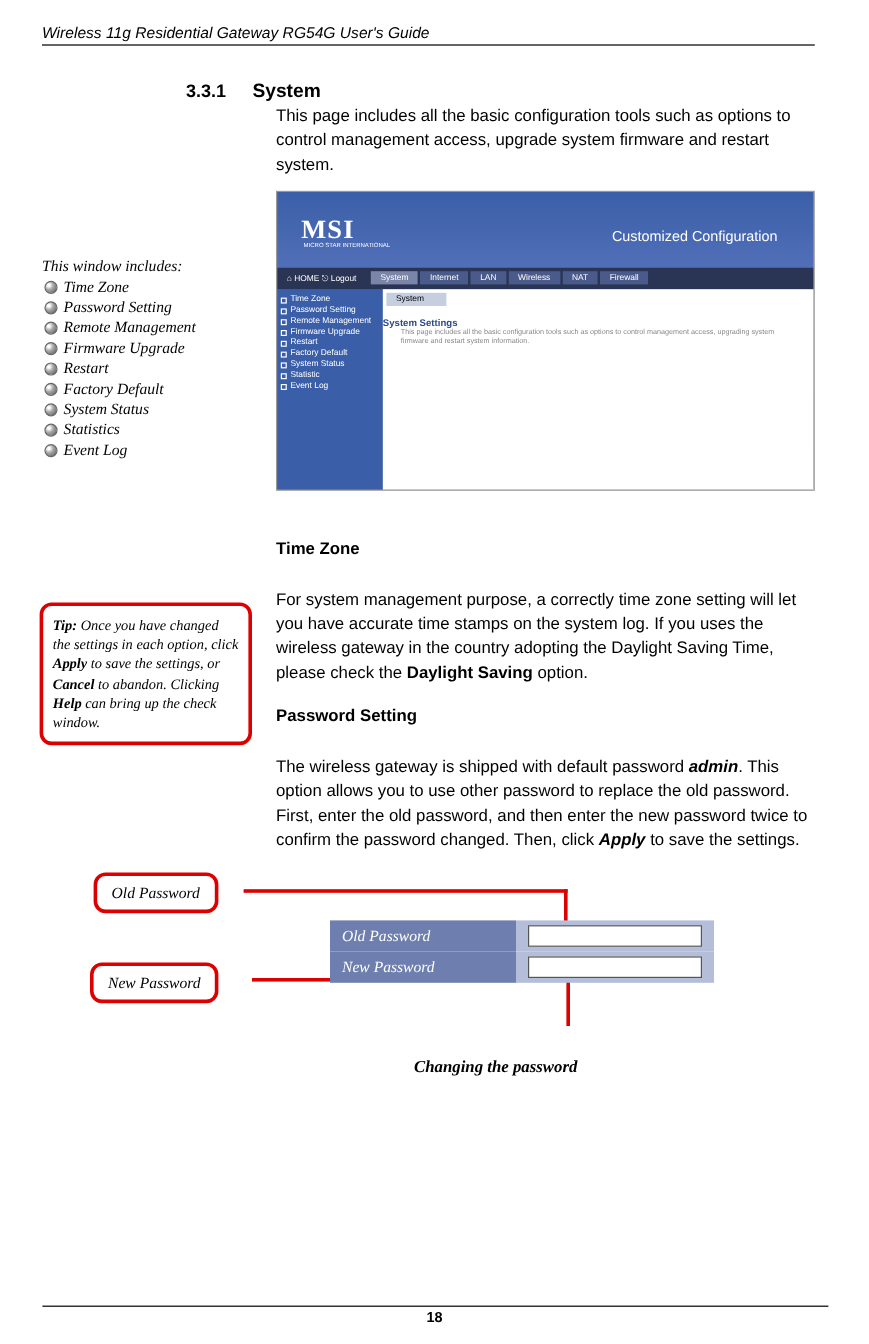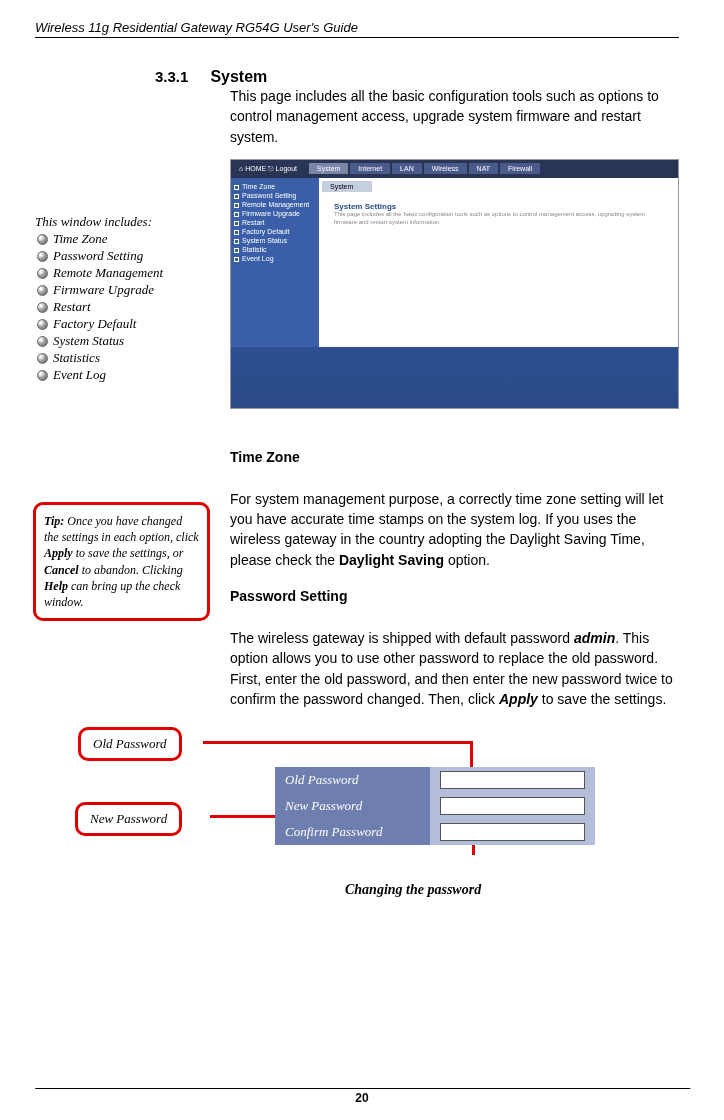--- a/index.html
+++ b/index.html
@@ -169,21 +169,20 @@
       background: #c5cfe0;
       font-size: 7px;
       padding: 2px 8px;
       width: 50px;
       margin: 3px 3px 10px;
     }
     .sys-settings-title {
       color: #2a4a88;
       font-weight: bold;
       font-size: 8px;
-      padding-left: 15px;
       margin-bottom: 0;
     }
     .sys-settings-desc {
       color: #888;
       font-size: 6px;
       padding-left: 15px;
       padding-right: 10px;
       line-height: 1.3;
     }
     .tip-box {
@@ -374,20 +373,25 @@
         <span class="bullet-icon"></span>
         <span>Statistics</span>
       </div>
     <div class="sidebar-item">
         <span class="bullet-icon"></span>
         <span>Event Log</span>
       </div>
   </div>
 
   <div class="screenshot">
+    <div class="msi-banner">
+      <span class="msi-logo">MSI</span>
+      <span class="msi-sub">MICRO STAR INTERNATIONAL</span>
+      <span class="cust-conf">Customized Configuration</span>
+    </div>
     <div class="nav-bar">
       <span class="nav-home">⌂ HOME   ⎋ Logout</span>
       <span class="nav-tab active">System</span>
       <span class="nav-tab">Internet</span>
       <span class="nav-tab">LAN</span>
       <span class="nav-tab">Wireless</span>
       <span class="nav-tab">NAT</span>
       <span class="nav-tab">Firewall</span>
     </div>
     <div class="content-area">
@@ -439,24 +443,18 @@
           <td class="input">
             <div class="pw-input"></div>
           </td>
         </tr>
     <tr>
           <td class="label">New Password</td>
           <td class="input">
             <div class="pw-input"></div>
           </td>
         </tr>
-    <tr>
-          <td class="label">Confirm Password</td>
-          <td class="input">
-            <div class="pw-input"></div>
-          </td>
-        </tr>
   </tbody>
     </table>
   <div class="pw-caption">Changing the password</div>
 </div>
 
-<div class="page-num">20</div>
+<div class="page-num">18</div>
 
 </body></html>

